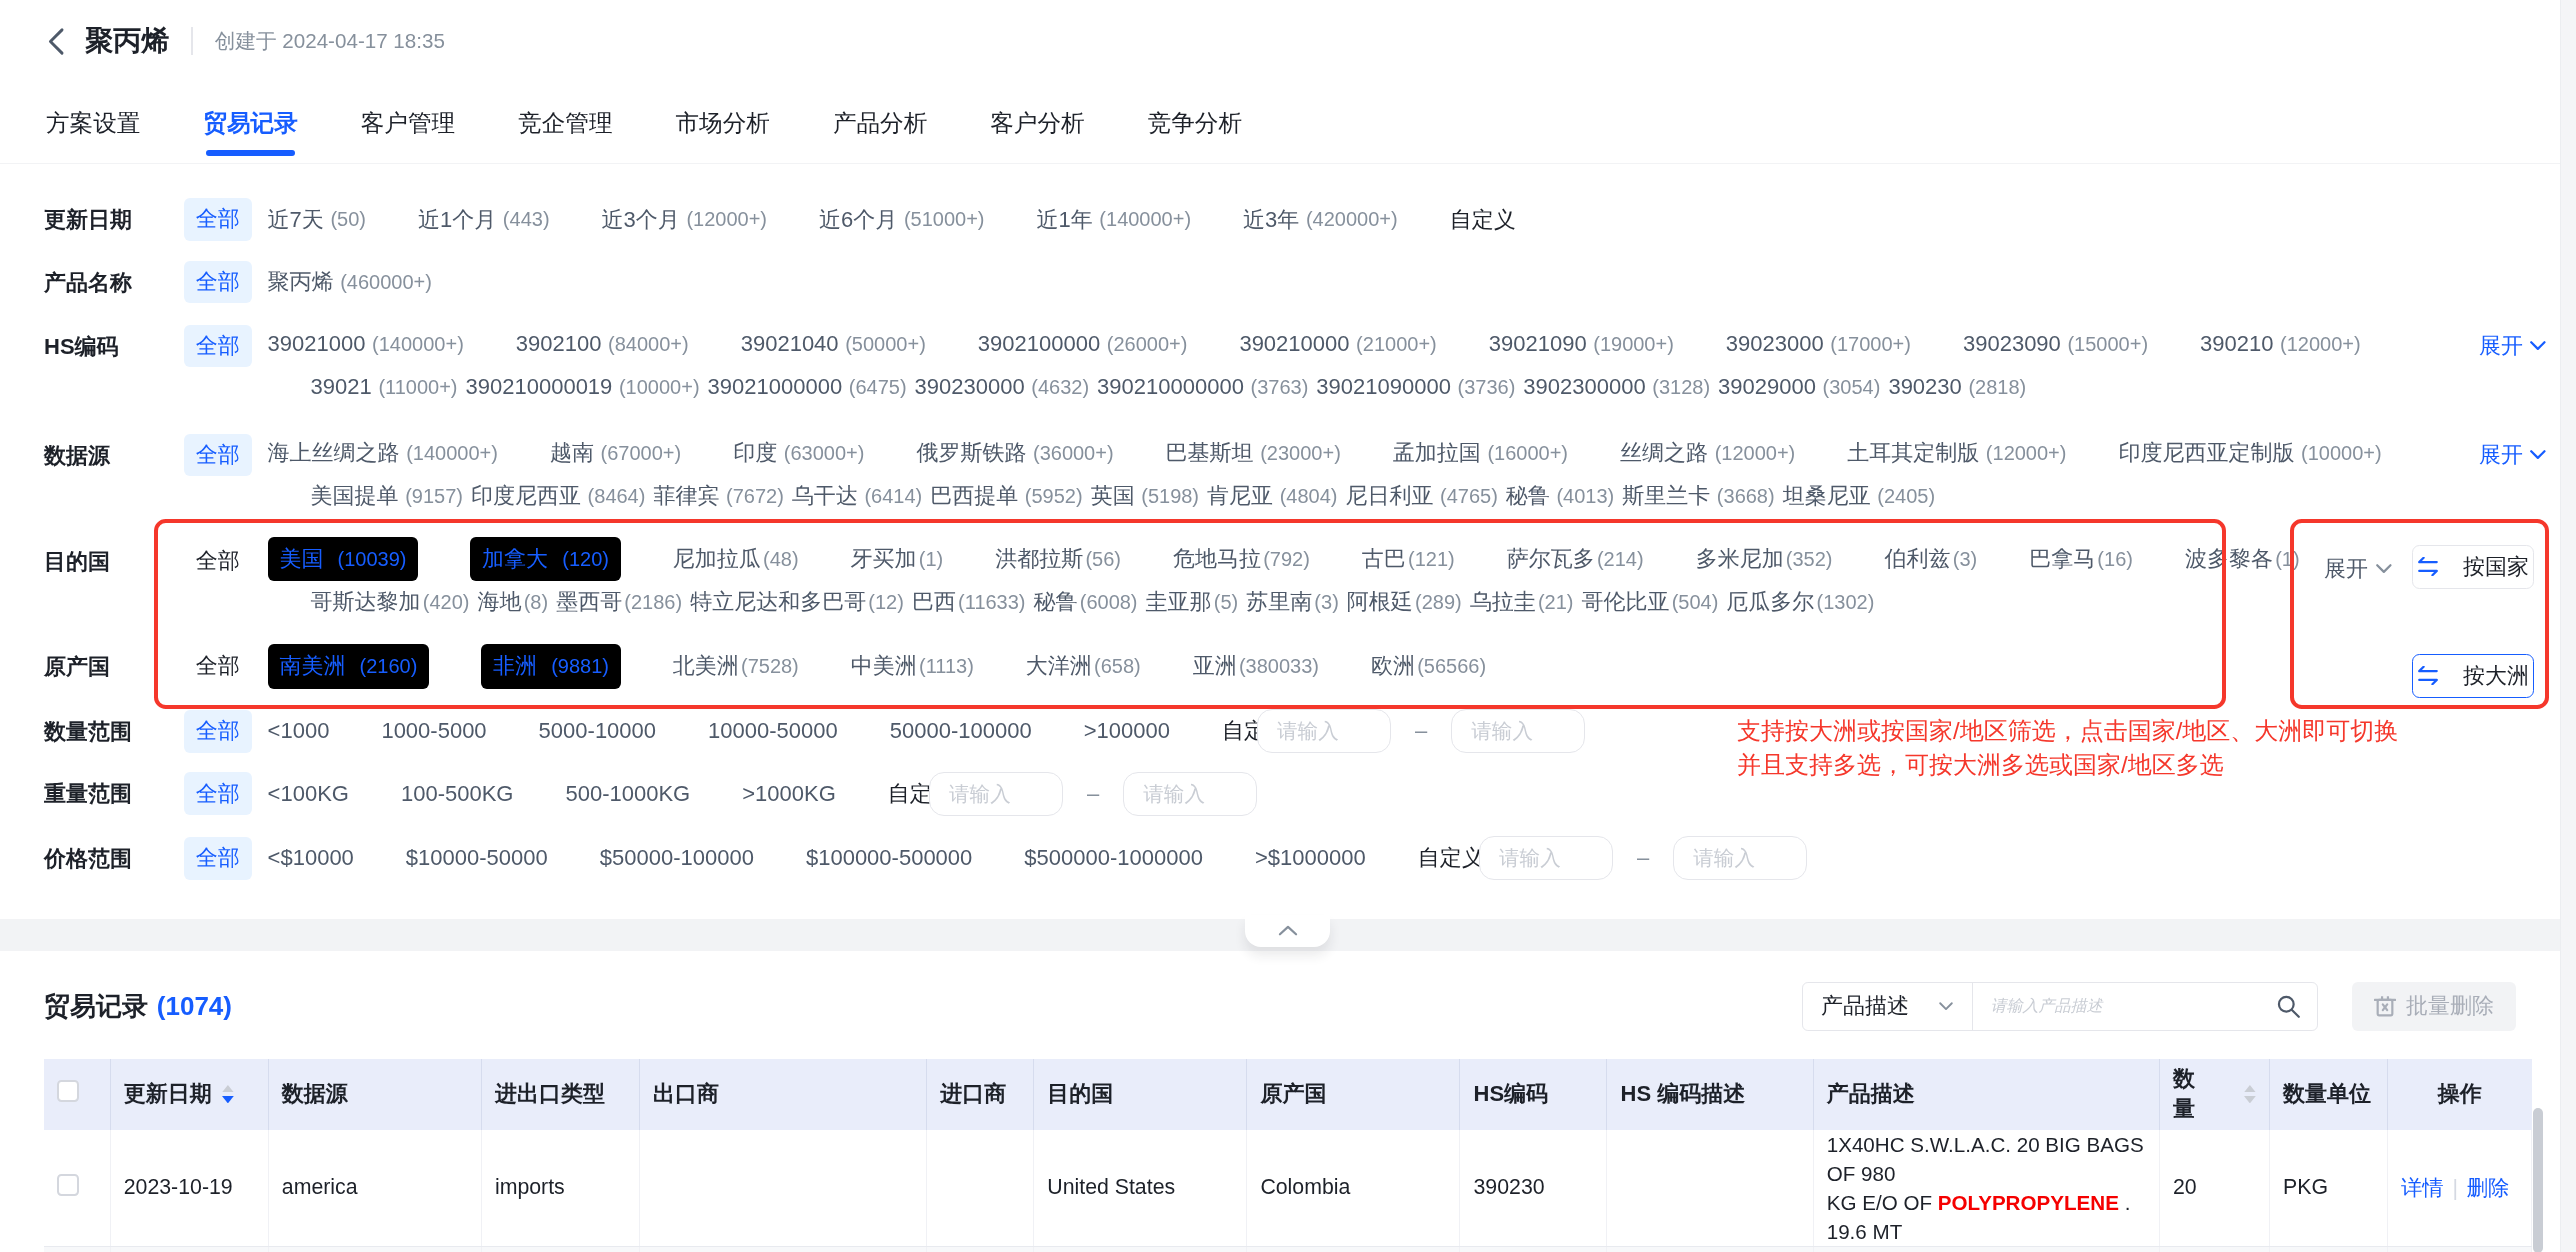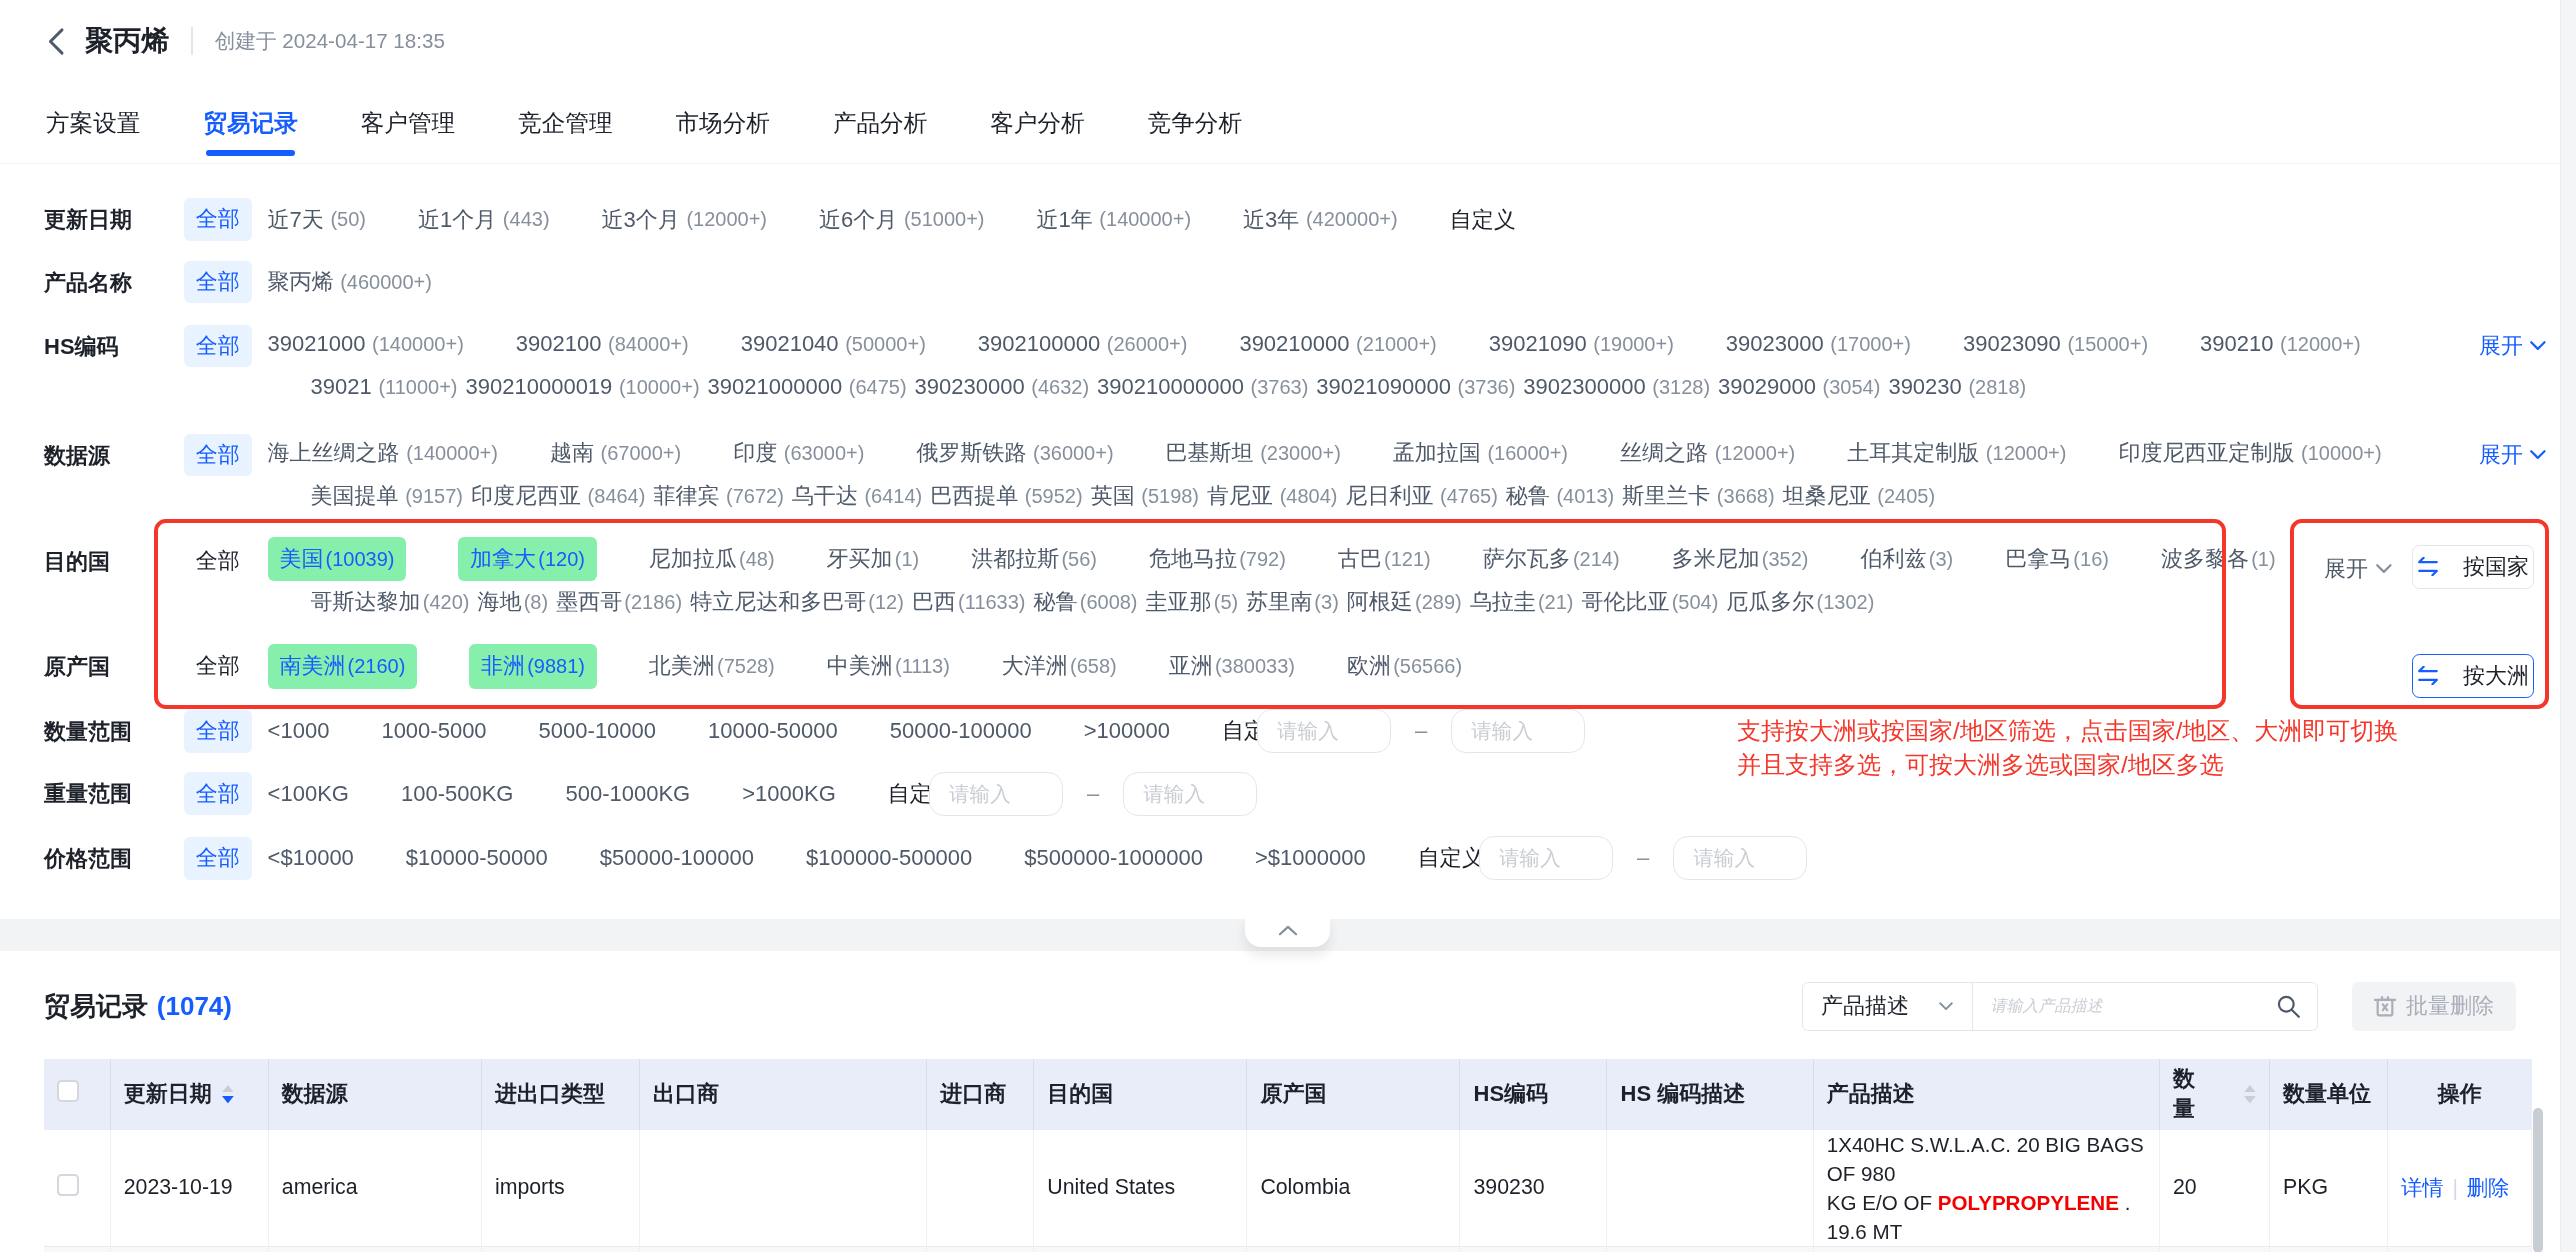--- a/index.html
+++ b/index.html
@@ -29,21 +29,21 @@
   .all-chip { flex-shrink:0; align-self:flex-start; margin-top:2.2px; font-size:22px; line-height:22px; color:#165dff; background:#e8f3ff; padding:10.3px 11.8px; border-radius:5.9px; margin-right:16px; cursor:pointer; }
   .all-off .all-chip { background:transparent; color:#1d2129; font-weight:500; }
   .olines { flex:1 1 auto; min-width:0; }
   .oline { display:flex; align-items:center; height:47px; gap:52px; white-space:nowrap; }
   .oline.h58 { height:43px; }
   .oline.indent { padding-left:43px;gap:8px; }
   .opt { font-size:22px; color:#4e5969; cursor:pointer; display:inline-flex; align-items:center; }
   .opt-c { font-size:20px; color:#86909c; margin-left:6.6px; }
   .opt-c:empty { display:none; }
   .tight .opt-c { margin-left:2.2px; }
-  .opt.sel { background:#86efac; color:#165dff; padding:7.4px 11.8px; border-radius:5.9px; }
+  .opt.sel { background:#000000; color:#165dff; padding:7.4px 11.8px; border-radius:5.9px;gap:12px; }
   .opt.sel .opt-c { color:#165dff; }
   .opt.bold { color:#1d2129; font-weight:500; }
 
   .expand-link { position:absolute; right:-14.7px; top:8.8px; display:flex; align-items:center; gap:5.9px; color:#165dff; font-size:22px; cursor:pointer; }
 
   .mb21{margin-bottom:15.5px;} .mb23{margin-bottom:17px;justify-content:space-between;} .mb31{margin-bottom:23px;}
   .mb27{margin-bottom:20px;} .mb29{margin-bottom:21.3px;} .mb24{margin-bottom:17.7px;}
 
   
   .date-range { margin-left:25px; width:403px; height:47px; border:1.5px solid #e5e6eb; border-radius:5.9px; display:flex; align-items:center; padding:0 14.7px; gap:10.3px; background:#fff; }

